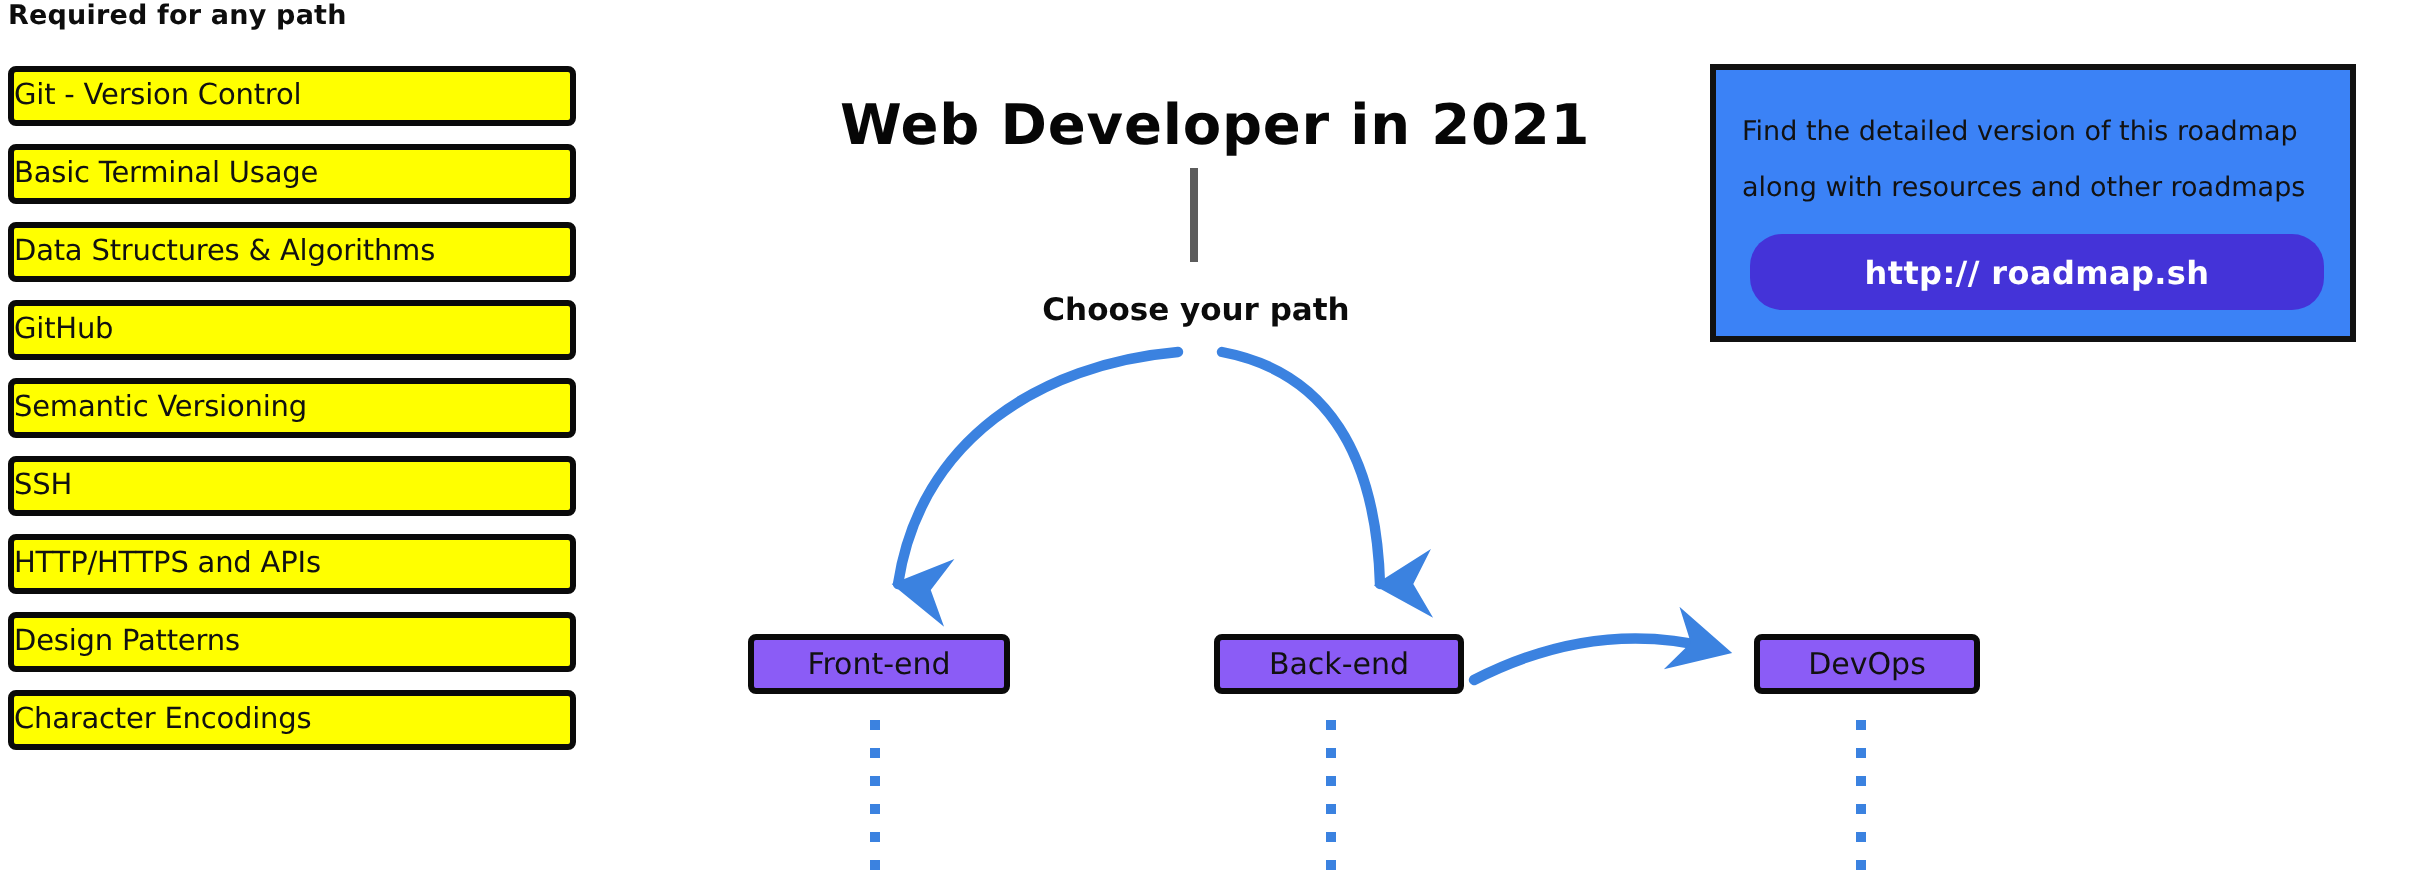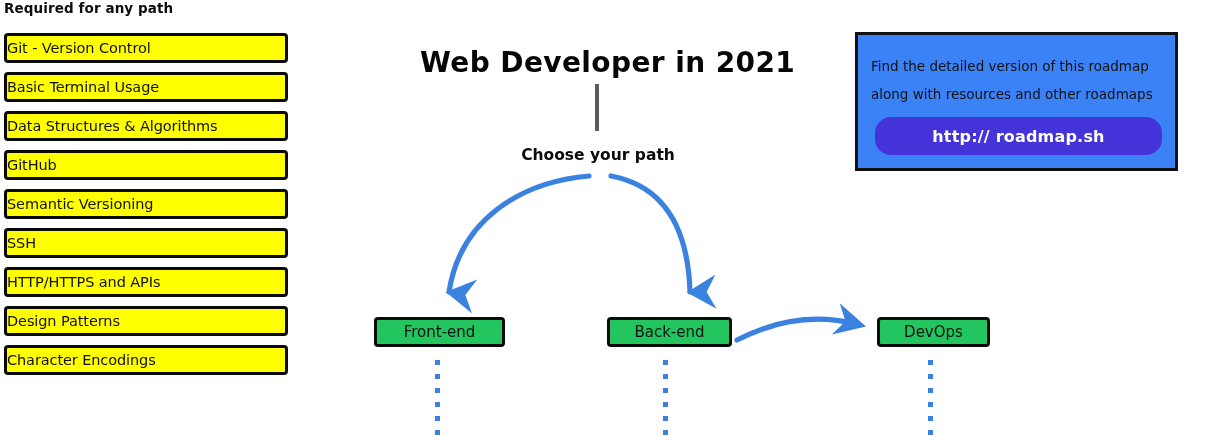--- a/index.html
+++ b/index.html
@@ -102,21 +102,21 @@
     top: 0;
     width: 1207px;
     height: 436px;
     pointer-events: none;
   }
 
   
   .path-box {
     position: absolute;
     height: 24px;
-    background: #22c55e;
+    background: #8b5cf6;
     border: 3px solid #0a0a0a;
     border-radius: 4px;
     display: flex;
     align-items: center;
     justify-content: center;
   }
   .path-box .path-label {
     font-size: 15px;
     color: #111111;
     white-space: nowrap;

